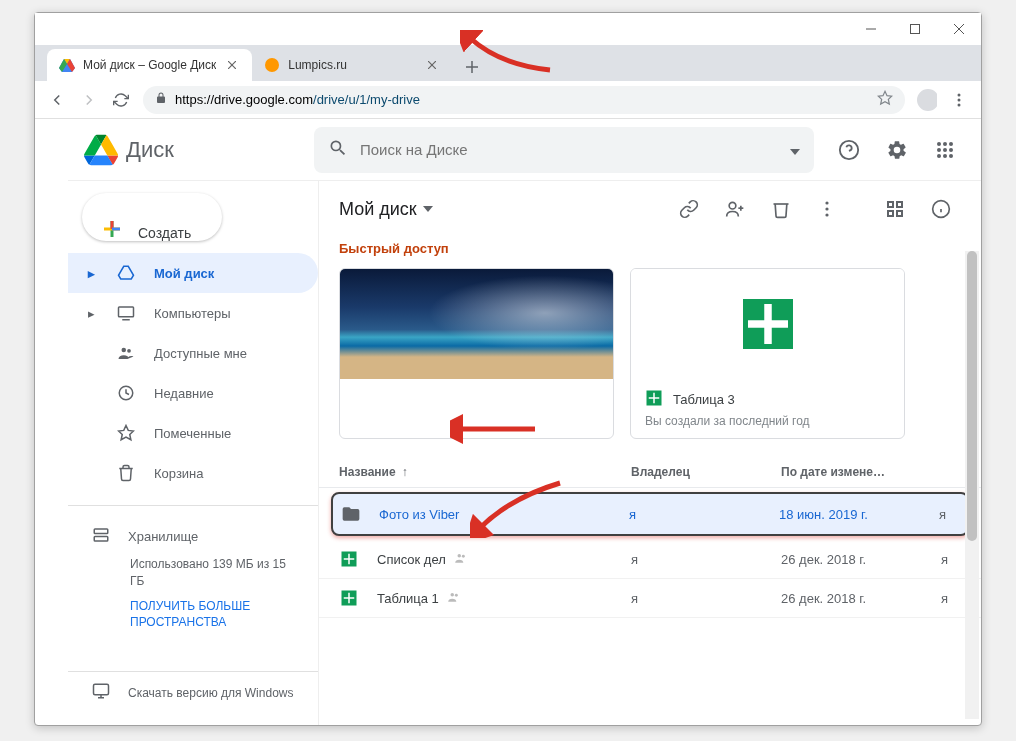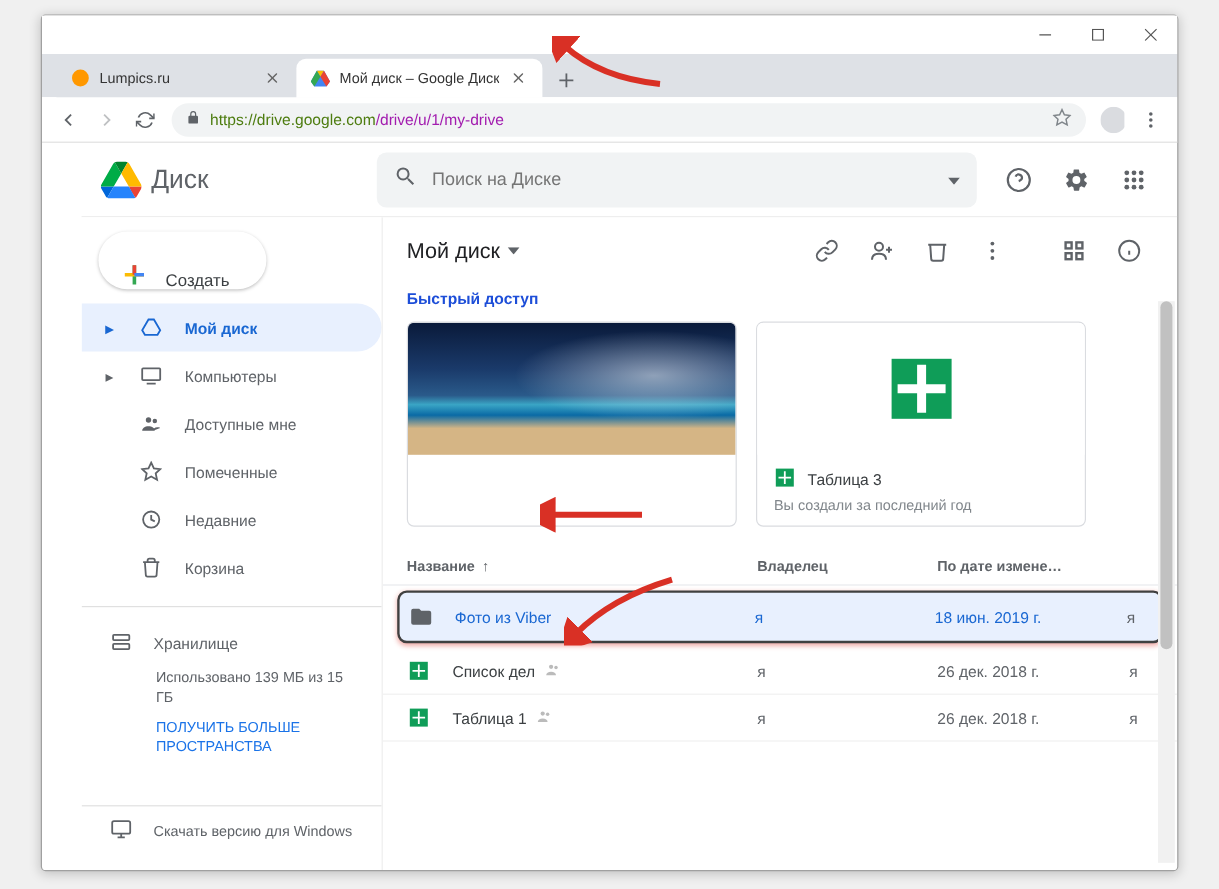--- a/index.html
+++ b/index.html
@@ -13,22 +13,22 @@
 .tab.active { background:#fff; }
 .tab-favicon { width:16px; height:16px; flex-shrink:0; }
 .tab-title { flex:1; white-space:nowrap; overflow:hidden; text-overflow:ellipsis; }
 .tab-close { width:16px; height:16px; display:flex; align-items:center; justify-content:center; cursor:pointer; }
 .newtab { width:28px; height:28px; display:flex; align-items:center; justify-content:center; cursor:pointer; margin-left:6px; }
 .addrbar { height:38px; background:#fff; display:flex; align-items:center; padding:0 12px; gap:12px; border-bottom:1px solid #e0e0e0; }
 .nav-icon { width:20px; height:20px; display:flex; align-items:center; justify-content:center; cursor:pointer; color:#5f6368; }
 .addr-input { flex:1; height:28px; display:flex; align-items:center; background:#f1f3f4; border-radius:14px; padding:0 12px; font-size:13px; color:#333; gap:8px; }
 .addr-input .lock { color:#5f6368; }
 .addr-url { flex:1; white-space:nowrap; overflow:hidden; }
-.addr-url .domain { color:#4d7c0f;margin-top:40px; }
-.addr-url .path { color:#a21caf;margin-top:36px; }
+.addr-url .domain { color:#000000;margin-top:40px; }
+.addr-url .path { color:#0c4a6e;margin-top:36px; }
 .body-area { flex:1; display:flex; flex-direction:column; overflow:hidden; position:relative;padding-left:33px; }
 .gdrive-header { height:62px; display:flex; align-items:center; padding:0 16px; gap:10px; border-bottom:1px solid #eee; }
 .drive-logo { display:flex; align-items:center; gap:8px; width:220px; }
 .drive-logo-text { font-size:22px; color:#5f6368; }
 .search-wrap { flex:1; display:flex; align-items:center; height:46px; background:#f1f3f4; border-radius:8px; padding:0 14px; gap:12px; max-width:500px; }
 .search-wrap input { border:none; background:transparent; font-size:15px; outline:none; flex:1; color:#5f6368; }
 .hdr-actions { margin-left:auto; display:flex; align-items:center; gap:8px; }
 .hdr-icon-btn { width:40px; height:40px; display:flex; align-items:center; justify-content:center; cursor:pointer; color:#5f6368; border-radius:50%; }
 .main-row { flex:1; display:flex; overflow:hidden; }
 .sidebar { width:250px; background:#fff; padding:12px 0; display:flex; flex-direction:column; }
@@ -42,21 +42,21 @@
 .storage-section { padding:0 24px; }
 .storage-title { display:flex; align-items:center; gap:18px; font-size:13px; color:#5f6368; height:36px; }
 .storage-info { font-size:12px; color:#5f6368; line-height:1.4; margin-left:38px; margin-top:2px; }
 .storage-link { color:#1a73e8; font-size:12px; margin-left:38px; display:block; margin-top:8px; line-height:1.4; }
 .download-section { display:flex; align-items:center; padding:10px 24px; gap:18px; font-size:12px; color:#5f6368; border-top:1px solid #e0e0e0; margin-top:auto; }
 .content { flex:1; display:flex; flex-direction:column; overflow:hidden; position:relative; border-left:1px solid #eee;}
 .content-header { height:56px; display:flex; align-items:center; padding:0 20px; }
 .path-title { font-size:18px; color:#202124; display:flex; align-items:center; gap:6px; }
 .content-actions { margin-left:auto; display:flex; align-items:center; gap:6px; }
 .act-icon-btn { width:40px; height:40px; display:flex; align-items:center; justify-content:center; cursor:pointer; color:#5f6368; border-radius:50%; }
-.section-title { font-size:13px; color:#1d4ed8; font-weight:600; padding:4px 20px 12px; }
+.section-title { font-size:13px; color:#c2410c; font-weight:600; padding:4px 20px 12px; }
 .quick-row { display:flex; gap:16px; padding:0 20px 18px; }
 .quick-card { width:275px; border:1px solid #dadce0; border-radius:6px; overflow:hidden; cursor:pointer; }
 .quick-thumb { height:110px; background:#fff; display:flex; align-items:center; justify-content:center; }
 .quick-thumb.img { background:linear-gradient(180deg,#0a1a3a 0%,#1a3a6a 35%,#2a5a8a 55%,#3aa5c5 62%,#0a6aa5 70%,#d5b585 80%); position:relative; overflow:hidden;}
 .quick-thumb.img::after{content:""; position:absolute; inset:0; background: radial-gradient(ellipse at 75% 40%, rgba(255,255,255,0.5), transparent 40%);}
 .quick-foot { padding:10px 14px; }
 .quick-name { display:flex; align-items:center; gap:10px; font-size:13px; color:#3c4043; font-weight:500; }
 .quick-sub { font-size:12px; color:#80868b; margin-top:4px; }
 .list-header { display:flex; padding:8px 20px; font-size:12px; color:#5f6368; font-weight:600; border-bottom:1px solid #e8eaed; }
 .col-name { flex:1; display:flex; align-items:center; gap:6px;}
@@ -94,47 +94,47 @@
       </div>
     <div class="titlebar-btn">
         <svg width="10" height="10">
           <line x1="0" y1="0" x2="10" y2="10" stroke-width="1"></line>
           <line x1="10" y1="0" x2="0" y2="10" stroke-width="1"></line>
         </svg>
       </div>
   </div>
 
   <div class="tabstrip">
-    <div class="tab">
-      <span class="tab-favicon"><svg viewBox="0 0 16 16">
-            <circle cx="8" cy="8" r="7" fill="#ff9800"></circle>
-          </svg></span>
-      <span class="tab-title">Lumpics.ru</span>
-      <span class="tab-close">
-          <svg width="8" height="8">
-            <line x1="0" y1="0" x2="8" y2="8" stroke="#666" stroke-width="1.2"></line>
-            <line x1="8" y1="0" x2="0" y2="8" stroke="#666" stroke-width="1.2"></line>
-          </svg>
-        </span>
-    </div>
     <div class="tab active">
       <span class="tab-favicon"><svg viewBox="0 0 16 16">
             <polygon points="5,2 11,2 16,11 13,15 3,15 0,11" fill="#4285f4"></polygon>
             <polygon points="5,2 11,2 8,7" fill="#fbbc04"></polygon>
             <polygon points="5,2 0,11 3,15 8,7" fill="#34a853"></polygon>
             <polygon points="11,2 16,11 13,15 8,7" fill="#ea4335"></polygon>
           </svg></span>
       <span class="tab-title">Мой диск – Google Диск</span>
       <span class="tab-close">
           <svg width="8" height="8">
             <line x1="0" y1="0" x2="8" y2="8" stroke="#666" stroke-width="1.2"></line>
             <line x1="8" y1="0" x2="0" y2="8" stroke="#666" stroke-width="1.2"></line>
           </svg>
         </span>
     </div>
+    <div class="tab">
+      <span class="tab-favicon"><svg viewBox="0 0 16 16">
+            <circle cx="8" cy="8" r="7" fill="#ff9800"></circle>
+          </svg></span>
+      <span class="tab-title">Lumpics.ru</span>
+      <span class="tab-close">
+          <svg width="8" height="8">
+            <line x1="0" y1="0" x2="8" y2="8" stroke="#666" stroke-width="1.2"></line>
+            <line x1="8" y1="0" x2="0" y2="8" stroke="#666" stroke-width="1.2"></line>
+          </svg>
+        </span>
+    </div>
     <div class="newtab">
         <svg width="12" height="12">
           <line x1="6" y1="0" x2="6" y2="12" stroke="#5f6368" stroke-width="1.5"></line>
           <line x1="0" y1="6" x2="12" y2="6" stroke="#5f6368" stroke-width="1.5"></line>
         </svg>
       </div>
   </div>
 
   <div class="addrbar">
     <div class="nav-icon">
@@ -264,34 +264,34 @@
                 <circle cx="16" cy="9" r="2.5"></circle>
                 <path d="M2 20c0-3 3-5 7-5s7 2 7 5M14 20c0-2 1.5-4 5-4 2 0 3 .8 3 .8"></path>
               </svg>
             </span>
           <span>Доступные мне</span>
         </div>
         <div class="nav-item">
           <span class="expand"></span>
           <span class="nav-ico">
               <svg width="18" height="18" viewBox="0 0 24 24" fill="none" stroke="#5f6368" stroke-width="2">
-                <polygon points="12 2 15 8.5 22 9.3 17 14 18.5 21 12 17.5 5.5 21 7 14 2 9.3 9 8.5"></polygon>
-              </svg>
-            </span>
-          <span>Помеченные</span>
+                <circle cx="12" cy="12" r="9"></circle>
+                <polyline points="12 7 12 12 16 14"></polyline>
+              </svg>
+            </span>
+          <span>Недавние</span>
         </div>
         <div class="nav-item">
           <span class="expand"></span>
           <span class="nav-ico">
               <svg width="18" height="18" viewBox="0 0 24 24" fill="none" stroke="#5f6368" stroke-width="2">
-                <circle cx="12" cy="12" r="9"></circle>
-                <polyline points="12 7 12 12 16 14"></polyline>
-              </svg>
-            </span>
-          <span>Недавние</span>
+                <polygon points="12 2 15 8.5 22 9.3 17 14 18.5 21 12 17.5 5.5 21 7 14 2 9.3 9 8.5"></polygon>
+              </svg>
+            </span>
+          <span>Помеченные</span>
         </div>
         <div class="nav-item">
           <span class="expand"></span>
           <span class="nav-ico">
               <svg width="18" height="18" viewBox="0 0 24 24" fill="none" stroke="#5f6368" stroke-width="2">
                 <polyline points="3 6 5 6 21 6"></polyline>
                 <path d="M19 6l-1 14a2 2 0 01-2 2H8a2 2 0 01-2-2L5 6m3 0V4a2 2 0 012-2h4a2 2 0 012 2v2"></path>
               </svg>
             </span>
           <span>Корзина</span>

